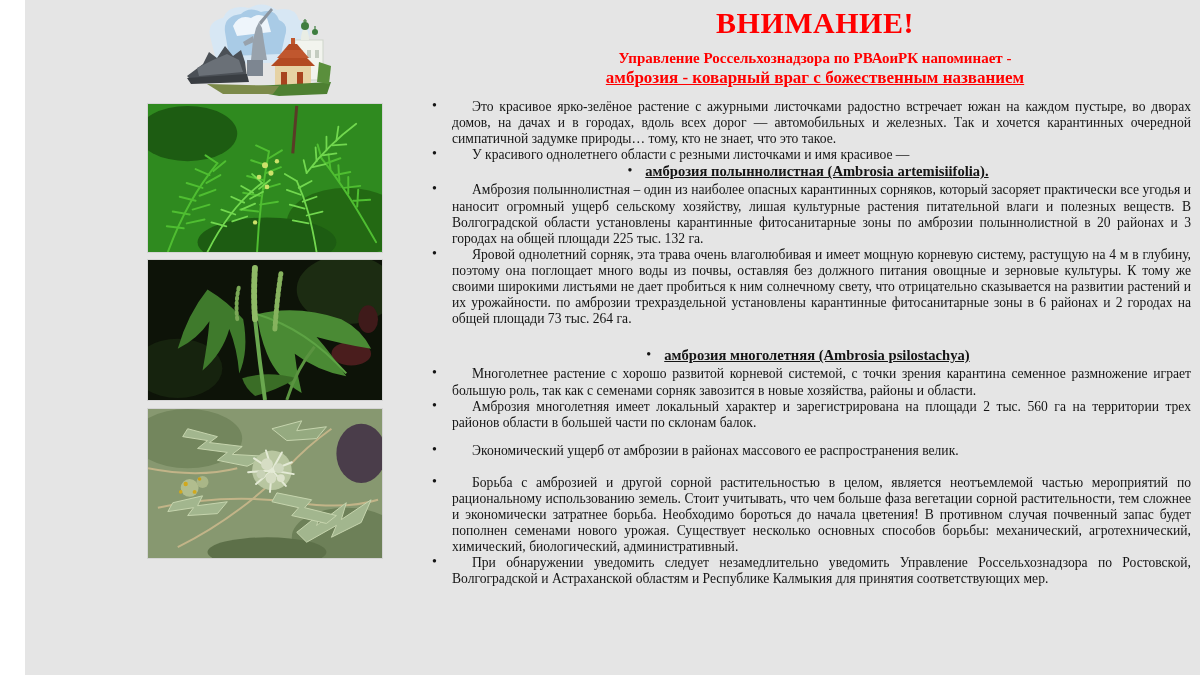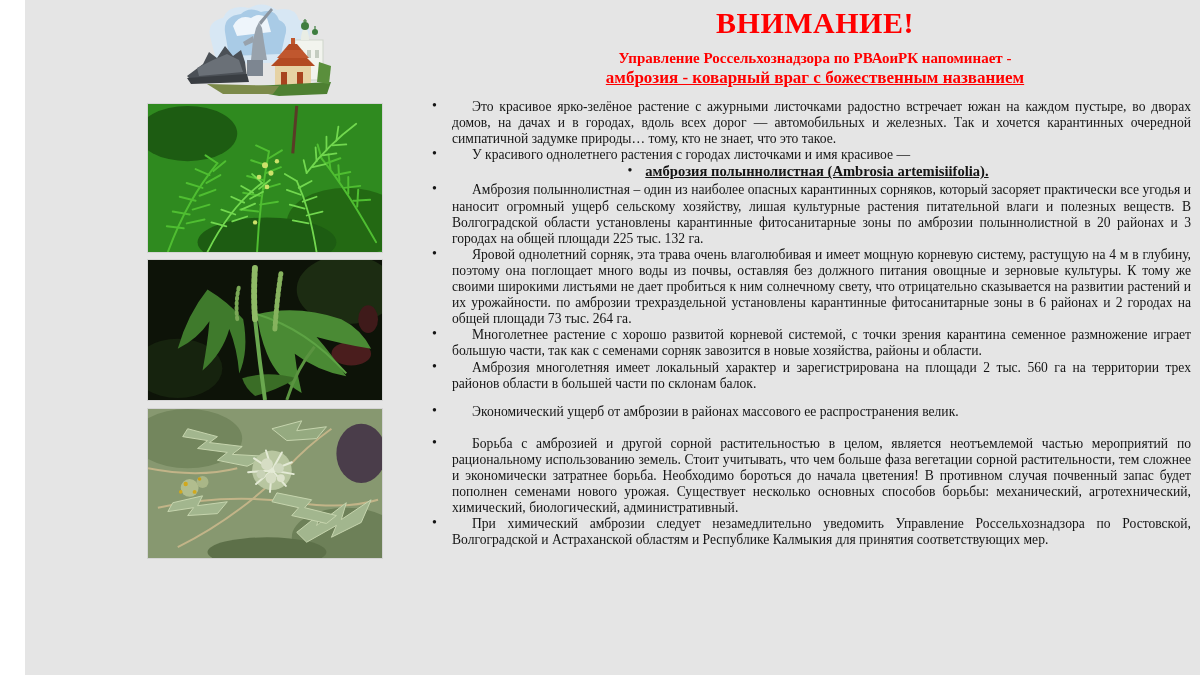--- a/index.html
+++ b/index.html
@@ -189,48 +189,51 @@
     </svg>
   </div>
 
   <div class="content">
     <div class="para">
       <span class="bullet">•</span>
       <span class="ptext">Это красивое ярко-зелёное растение с ажурными листочками радостно встречает южан на каждом пустыре, во дворах домов, на дачах и в городах, вдоль всех дорог — автомобильных и железных. Так и хочется карантинных очередной симпатичной задумке природы… тому, кто не знает, что это такое.</span>
     </div>
     <div class="para">
       <span class="bullet">•</span>
-      <span class="ptext">У красивого однолетнего растения с городах листочками и имя красивое —</span>
+      <span class="ptext">У красивого однолетнего области с резными листочками и имя красивое —</span>
     </div>
     <div class="hpara">
       <span class="bullet">•</span><span class="htext">амброзия полыннолистная (Ambrosia artemisiifolia).</span>
     </div>
     <div class="para">
       <span class="bullet">•</span>
       <span class="ptext">Амброзия полыннолистная – один из наиболее опасных карантинных сорняков, который засоряет практически все угодья и наносит огромный ущерб сельскому хозяйству, лишая культурные растения питательной влаги и полезных веществ. В Волгоградской области установлены карантинные фитосанитарные зоны по амброзии полыннолистной в 20 районах и 3 городах на общей площади 225 тыс. 132 га.</span>
     </div>
     <div class="para">
       <span class="bullet">•</span>
       <span class="ptext">Яровой однолетний сорняк, эта трава очень влаголюбивая и имеет мощную корневую систему, растущую на 4 м в глубину, поэтому она поглощает много воды из почвы, оставляя без должного питания овощные и зерновые культуры. К тому же своими широкими листьями не дает пробиться к ним солнечному свету, что отрицательно сказывается на развитии растений и их урожайности. по амброзии трехраздельной установлены карантинные фитосанитарные зоны в 6 районах и 2 городах на общей площади 73 тыс. 264 га.</span>
     </div>
-    <div class="para">
-      <span class="bullet">•</span>
-      <span class="ptext">Многолетнее растение с хорошо развитой корневой системой, с точки зрения карантина семенное размножение играет большую части, так как с семенами сорняк завозится в новые хозяйства, районы и области.</span>
+    <div class="hpara mt20">
+      <span class="bullet">•</span><span class="htext">амброзия  многолетняя (Ambrosia psilostachya)</span>
+    </div>
+    <div class="para">
+      <span class="bullet">•</span>
+      <span class="ptext">Многолетнее растение с хорошо развитой корневой системой, с точки зрения карантина семенное размножение играет большую роль, так как с семенами сорняк завозится в новые хозяйства, районы и области.</span>
     </div>
     <div class="para">
       <span class="bullet">•</span>
       <span class="ptext">Амброзия многолетняя имеет локальный характер и зарегистрирована на площади 2 тыс. 560 га на территории трех районов области в большей части по склонам балок.</span>
     </div>
     <div class="para mt12">
       <span class="bullet">•</span>
       <span class="ptext">Экономический ущерб от амброзии в районах массового ее распространения велик.</span>
     </div>
     <div class="para mt16">
       <span class="bullet">•</span>
       <span class="ptext">Борьба с амброзией и другой сорной растительностью в целом, является неотъемлемой частью мероприятий по рациональному использованию земель. Стоит учитывать, что чем больше фаза вегетации сорной растительности, тем сложнее и экономически затратнее борьба. Необходимо бороться до начала цветения! В противном случая почвенный запас будет пополнен семенами нового урожая. Существует несколько основных способов борьбы: механический, агротехнический, химический, биологический, административный.</span>
     </div>
     <div class="para">
       <span class="bullet">•</span>
-      <span class="ptext">При химический амброзии следует незамедлительно уведомить Управление Россельхознадзора по Ростовской, Волгоградской и Астраханской областям и Республике Калмыкия для принятия соответствующих мер.</span>
+      <span class="ptext">При обнаружении уведомить следует незамедлительно уведомить Управление Россельхознадзора по Ростовской, Волгоградской и Астраханской областям и Республике Калмыкия для принятия соответствующих мер.</span>
     </div>
   </div>
 
 </div>
 
 </body></html>

